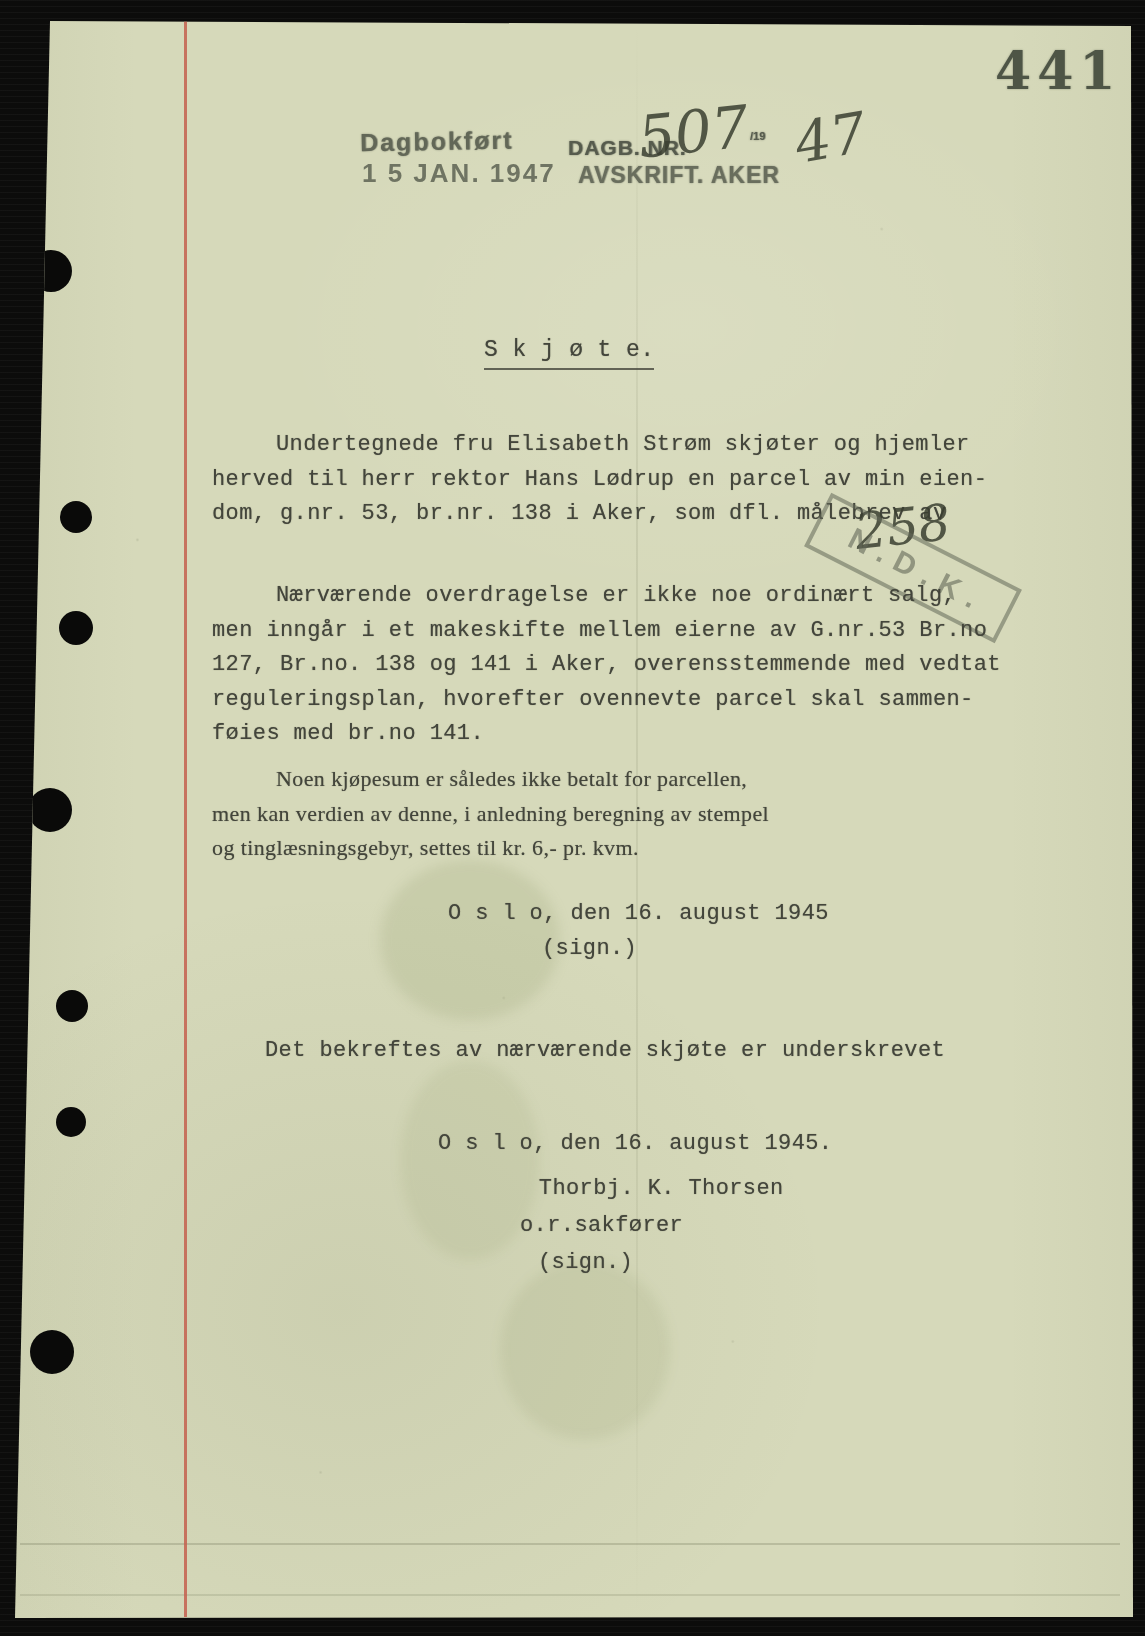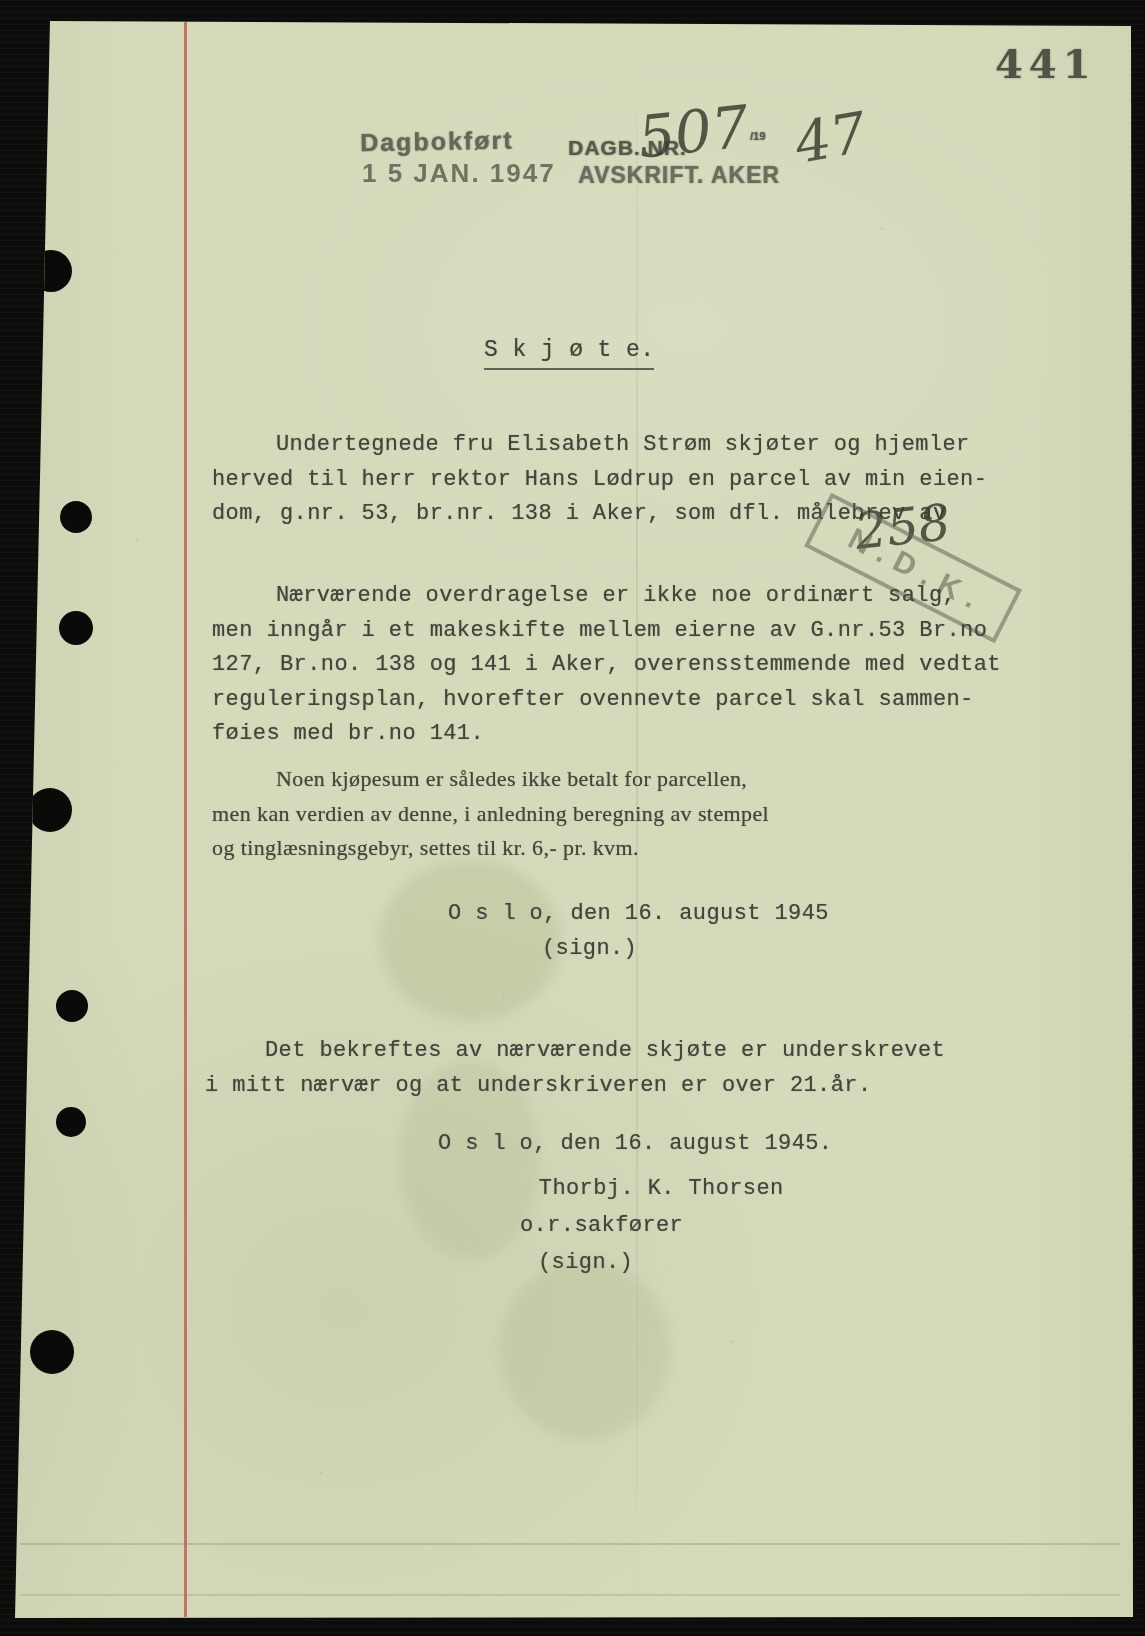--- a/index.html
+++ b/index.html
@@ -27,21 +27,21 @@
     background:linear-gradient(180deg,transparent,rgba(110,115,85,.14) 30%,rgba(110,115,85,.12) 70%,transparent);}
   .fold{position:absolute;left:20px;height:2px;background:rgba(110,115,85,.28);}
   .bleed{position:absolute;border-radius:50%;filter:blur(6px);background:rgba(140,150,100,.18);}
 
   .margin-line{position:absolute;left:184px;top:21px;width:3px;height:1596px;
     background:#c4604f;opacity:.85;}
 
   .hole{position:absolute;background:#0a0a09;border-radius:50%;}
 
   .page-number{position:absolute;left:995px;top:40px;
-    font-family:"DejaVu Serif","Liberation Serif",serif;font-size:40px;font-weight:bold;
+    font-family:"DejaVu Serif","Liberation Serif",serif;font-size:52px;font-weight:bold;
     letter-spacing:6px;color:#4e5546;text-shadow:0 0 2px rgba(78,85,70,.5);}
 
   .type{color:#43453b;font-size:22px;letter-spacing:.4px;white-space:pre;
     text-shadow:0 0 1px rgba(60,62,52,.55);}
   .para{position:absolute;left:212px;line-height:34.5px;}
   .indent{padding-left:64px;}
 
   .stamp{position:absolute;font-family:"Liberation Sans","DejaVu Sans",sans-serif;
     color:#565b4d;}
   .stamp-bold{font-weight:bold;text-shadow:0 0 2px rgba(86,91,77,.65),1px 0 0 rgba(86,91,77,.4);}
@@ -120,21 +120,20 @@
     <div class="type">og tinglæsningsgebyr, settes til kr. 6,- pr. kvm.</div>
   </div>
 
   <div class="para" style="left:448px;top:897px;">
     <div class="type">O s l o, den 16. august 1945</div>
     <div class="type" style="padding-left:94px;">(sign.)</div>
   </div>
 
   <div class="para" style="left:205px;top:1034px;">
     <div class="type" style="padding-left:60px;">Det bekreftes av nærværende skjøte er underskrevet</div>
-    <div class="type">i mitt nærvær og at underskriveren er over 21.år.</div>
   </div>
 
   <div class="para" style="left:438px;top:1125px;line-height:37px;">
     <div class="type">O s l o, den 16. august 1945.</div>
     <div class="type" style="padding-left:52px;margin-top:8px;text-align:center;">Thorbj. K. Thorsen</div>
     <div class="type" style="padding-left:82px;">o.r.sakfører</div>
     <div class="type" style="padding-left:100px;">(sign.)</div>
   </div>
 </div>
 

